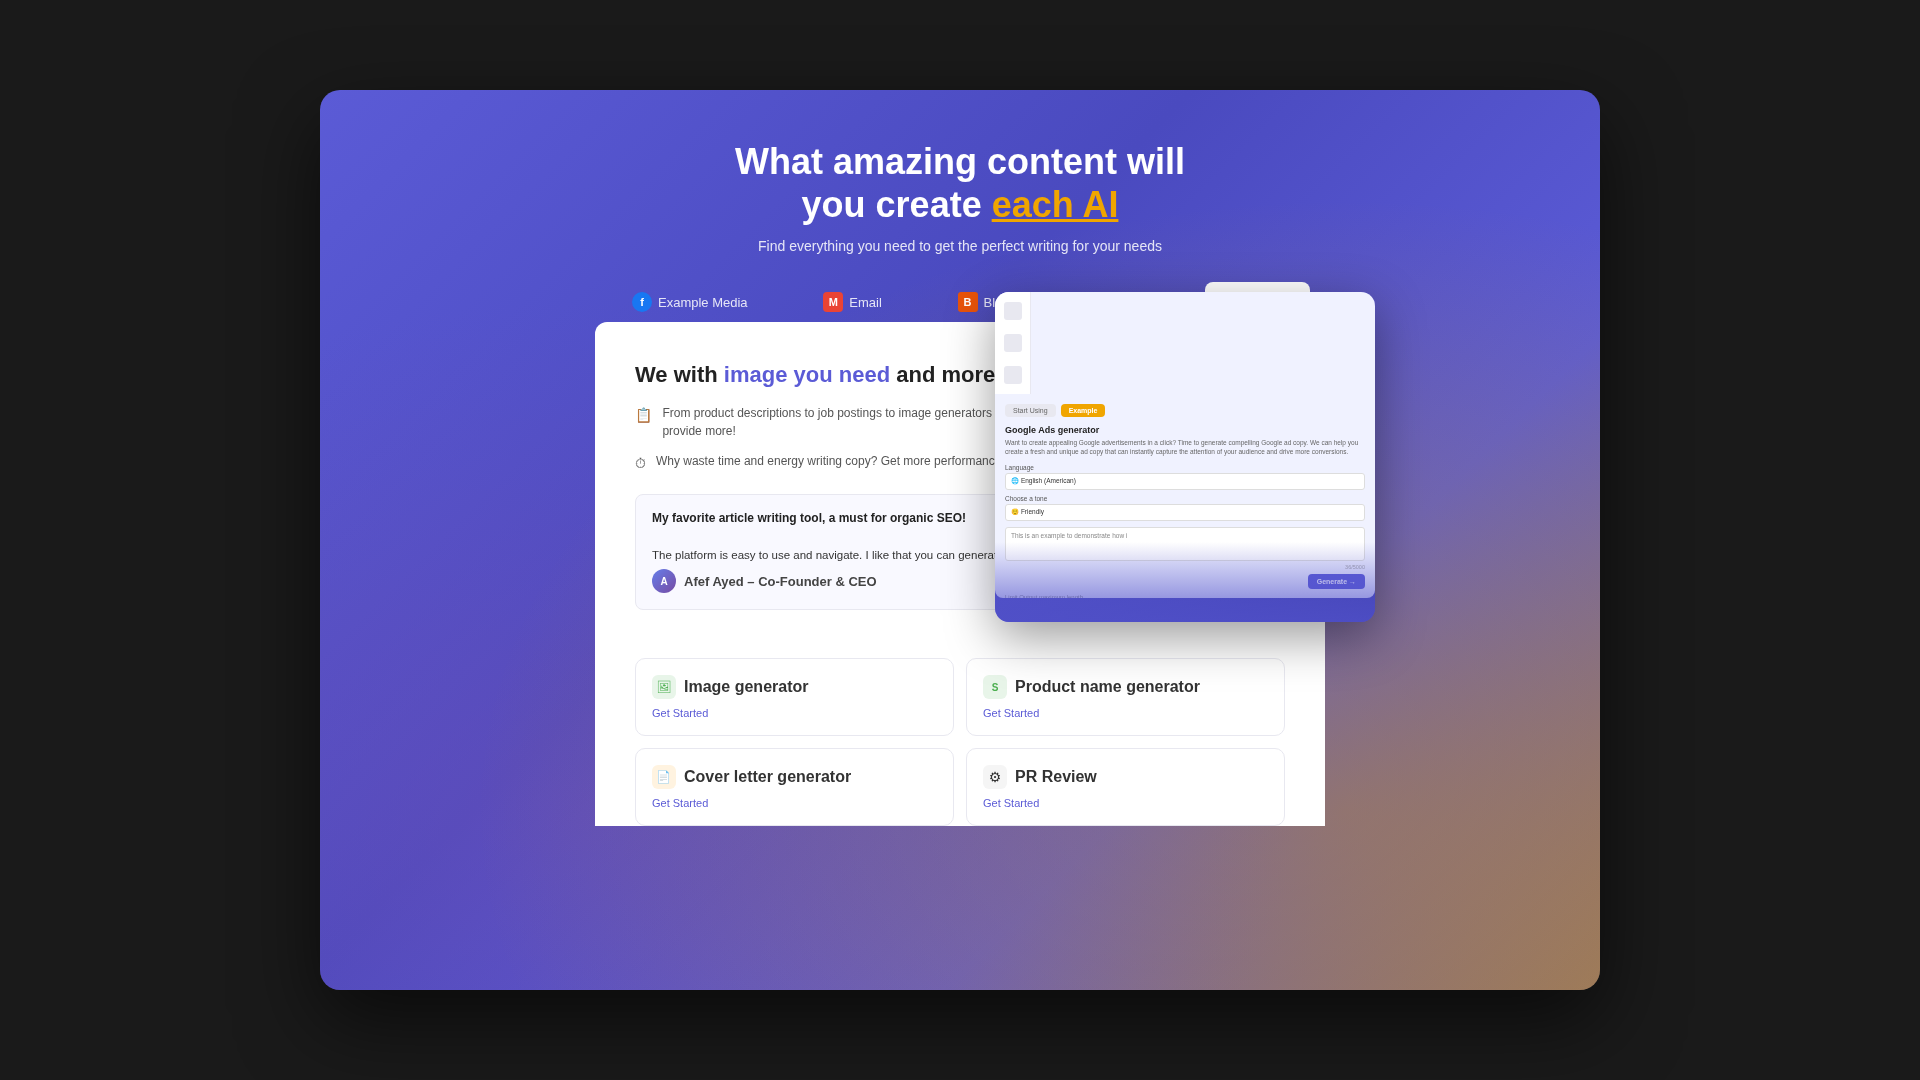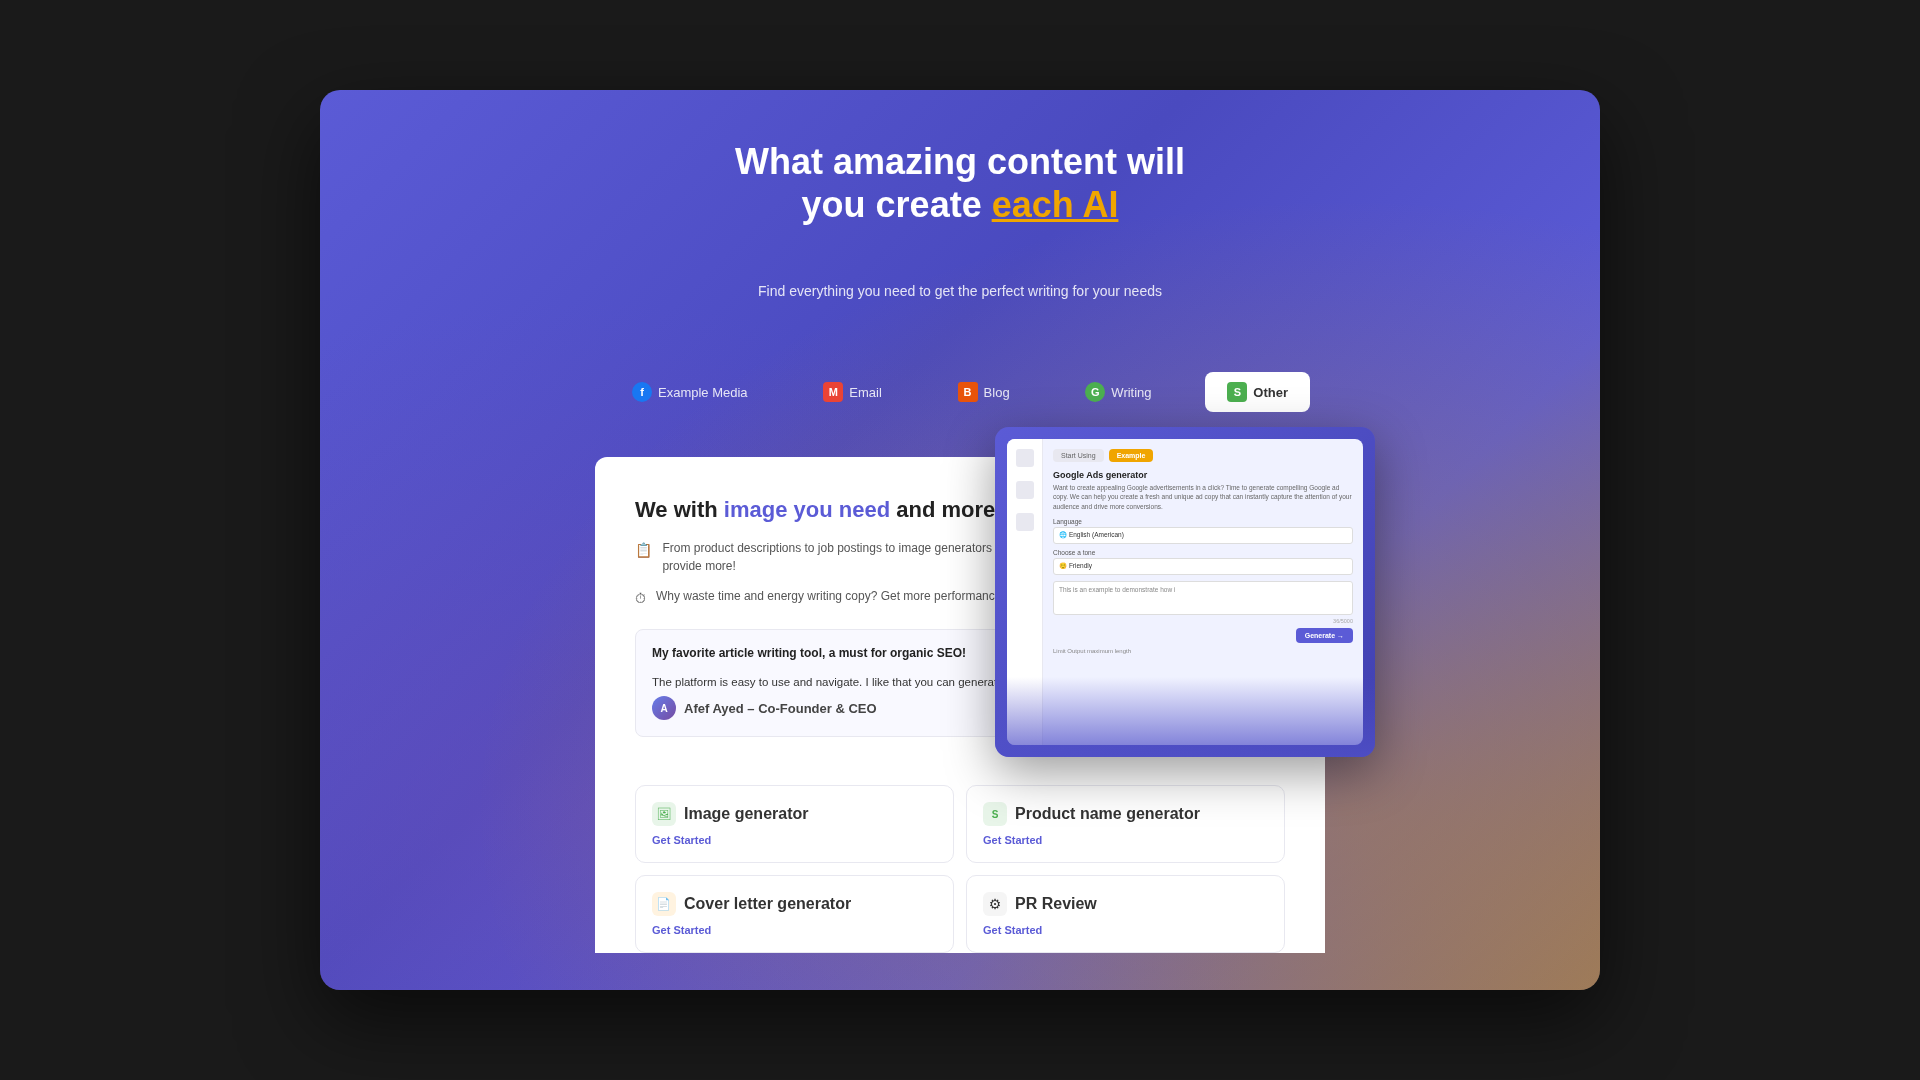--- a/index.html
+++ b/index.html
@@ -34,21 +34,20 @@
       z-index: 0;
     }
 
     .content {
       position: relative;
       z-index: 1;
       display: flex;
       flex-direction: column;
       align-items: center;
       padding: 50px 40px 0;
-      gap: 45px;
     }
 
     .hero-title {
       text-align: center;
       margin-bottom: 12px;
     }
 
     .hero-title h1 {
       font-size: 36px;
       font-weight: 800;
@@ -257,21 +256,21 @@
 
     .tool-name {
       font-size: 16px;
       font-weight: 600;
       color: #333;
     }
 
     .get-started-link {
       font-size: 11px;
       color: #5b5bd6;
-      font-weight: 700;
+      font-weight: 400;
       cursor: pointer;
       text-decoration: none;
     }
 
     
     .screenshot-panel {
       position: absolute;
       right: -30px;
       top: -20px;
       width: 360px;
@@ -340,21 +339,21 @@
               <span class="feature-icon">📋</span>
               <span>From product descriptions to job postings to image generators and more, we've got you covered - and we can always provide more!</span>
             </li>
             <li class="feature-item">
               <span class="feature-icon">⏱</span>
               <span>Why waste time and energy writing copy? Get more performance with less effort using our human quality copywriting</span>
             </li>
           </ul>
 
           <div class="testimonial-box">
-            <div style="display:flex; justify-content:space-between; align-items:flex-start; margin-bottom:12px;">
+            <div style="display:flex; justify-content:space-between; align-items:flex-start; margin-bottom:20px;">
               <span class="testimonial-title">My favorite article writing tool, a must for organic SEO!</span>
               <span class="rating">5.0 ⭐</span>
             </div>
             <p class="testimonial-text">The platform is easy to use and navigate. I like that you can generate each section step-by-step with ease.</p>
             <div class="testimonial-author">
               <div class="author-avatar">A</div>
               <span class="author-name">Afef Ayed – Co-Founder &amp; CEO</span>
             </div>
           </div>
         </div>
@@ -389,21 +388,21 @@
               <div class="tool-icon github" style="font-size:14px;">⚙</div>
               <span class="tool-name">PR Review</span>
             </div>
             <a class="get-started-link">Get Started</a>
           </div>
         </div>
 
       </div>
 
       <div class="screenshot-panel" style="position:absolute; right:-50px; top:-30px; width:380px; height:330px; background:linear-gradient(135deg, #5b5bd6, #4040b0); border-radius:14px; overflow:hidden; box-shadow: 0 15px 50px rgba(0,0,0,0.4);">
-        <div style="margin:12px; background:#f0f2ff; border-radius:8px; height:calc(100% - 24px); display:flex; overflow:hidden;">
+        <div style="background:#f0f2ff; border-radius:8px; height:calc(100% - 24px); display:flex; overflow:hidden;flex-direction:column;">
 
           <div style="width:36px; background:white; border-right:1px solid #e8e8f0; display:flex; flex-direction:column; align-items:center; gap:14px; padding:10px 0; flex-shrink:0;">
             <div style="width:18px; height:18px; background:#e8e8f0; border-radius:3px;"></div>
             <div style="width:18px; height:18px; background:#e8e8f0; border-radius:3px;"></div>
             <div style="width:18px; height:18px; background:#e8e8f0; border-radius:3px;"></div>
           </div>
 
           <div style="flex:1; padding:10px; overflow:hidden;">
             <div style="display:flex; gap:5px; margin-bottom:8px;">
               <div style="padding:3px 8px; background:#e8e8f0; border-radius:4px; font-size:7px; color:#666;">Start Using</div>

